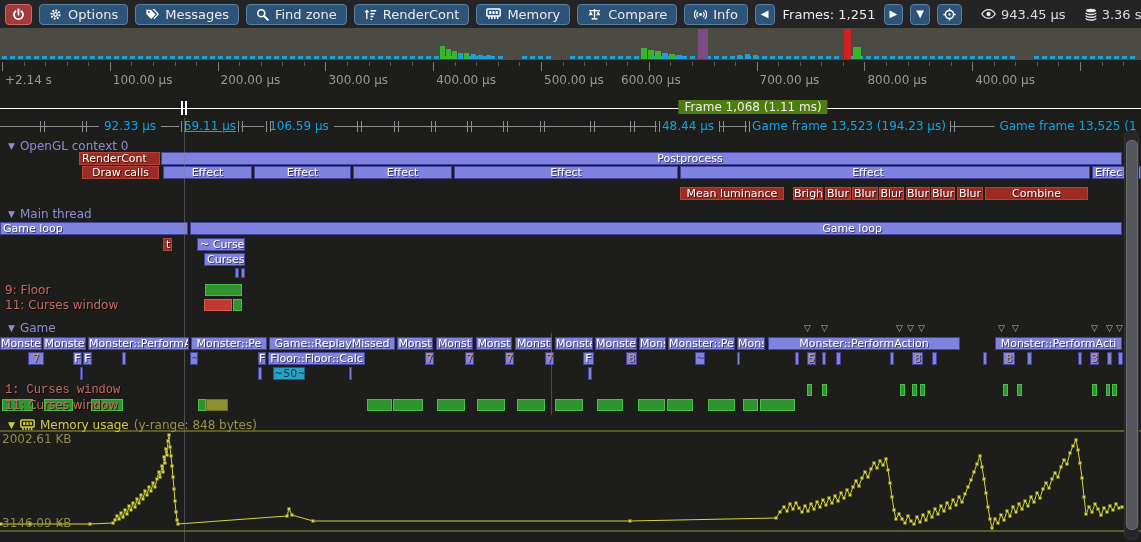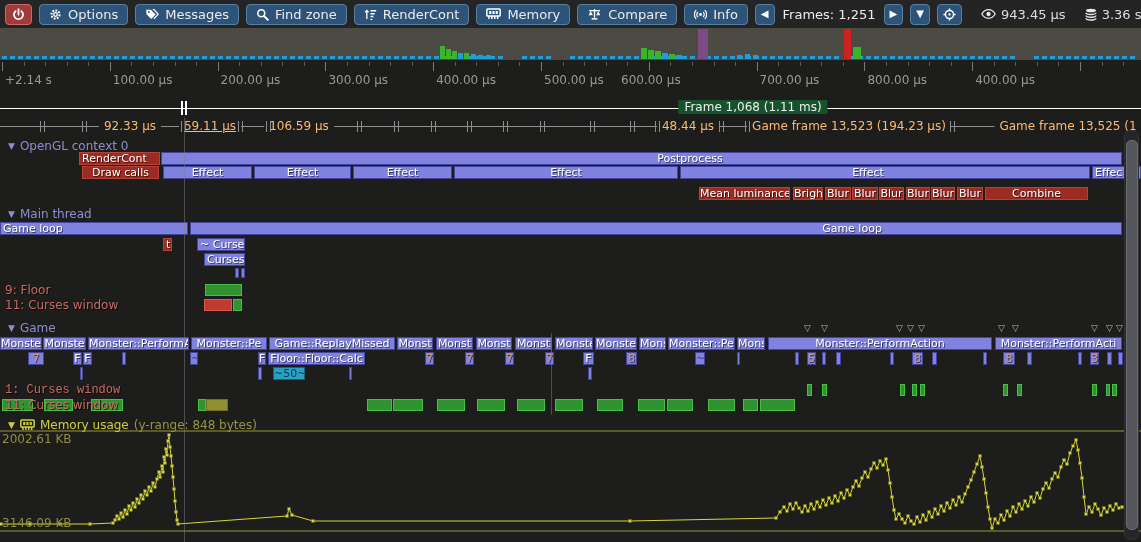--- a/index.html
+++ b/index.html
@@ -22,26 +22,26 @@
   
   #axis{position:absolute;left:0;top:60px;width:1141px;height:32px}
   .tick{position:absolute;top:2px;width:1px;background:#7a7a7a}
   .tick.minor{height:4px;background:#5a5a5a}
   .tick.major{height:9px}
   .alabel{position:absolute;top:13px;font-size:12px;color:#999;white-space:nowrap}
   
   #framebars{position:absolute;left:0;top:96px;width:1141px;height:42px}
   .fline1{position:absolute;top:12px;left:0;right:0;height:1px;background:#fff}
   .fbreak{position:absolute;top:5px;width:2px;height:14px;background:#fff}
-  .flabel1{position:absolute;top:4px;transform:translateX(-50%);background:#14532d;padding:0 6px;
+  .flabel1{position:absolute;top:4px;transform:translateX(-50%);background:#4d7c0f;padding:0 6px;
            color:#f0f0f0;font-size:12px;white-space:nowrap}
   .fline2{position:absolute;top:30px;left:0;right:0;height:1px;background:#8e8e8e}
   .ftick{position:absolute;top:25px;width:1px;height:11px;background:#8e8e8e}
   .flabel2{position:absolute;top:23px;transform:translateX(-50%);background:#1d1d1b;padding:0 5px;
-           color:#fdba74;font-size:12px;white-space:nowrap}
+           color:#0ea5e9;font-size:12px;white-space:nowrap}
   
   .thdr{position:absolute;font-size:12px;display:flex;gap:5px;align-items:center;white-space:nowrap;cursor:pointer}
   .thdr .tri{font-size:9px;line-height:12px}
   .zbar{position:absolute;height:13px;box-sizing:border-box;font-size:11px;line-height:12px;color:#fff;
         text-align:center;overflow:hidden;white-space:nowrap;text-shadow:1px 1px 0 rgba(0,0,0,.6);cursor:pointer}
   .zbar.purple{background:#8082df;border:1px solid #44449c}
   .zbar.red{background:#9c2b24;border:1px solid #b2453a}
   .zbar.cyan{background:#27a2c6;border:1px solid #16637a;color:#0d3d4d;text-shadow:none}
   .zbar.left{text-align:left;padding-left:2px}
   .zbar.num{color:#d89a5a}
@@ -473,21 +473,21 @@
       </div>
       <div class="zbar red left" style="left: 79px; top: 152px; width: 81px;">RenderCont</div>
       <div class="zbar purple" style="left: 161px; top: 152px; width: 961px; padding-left: 97px;">Postprocess</div>
       <div class="zbar red" style="left: 82px; top: 166px; width: 77px;">Draw calls</div>
       <div class="zbar purple" style="left: 163px; top: 166px; width: 89px;">Effect</div>
       <div class="zbar purple" style="left: 254px; top: 166px; width: 97px;">Effect</div>
       <div class="zbar purple" style="left: 353px; top: 166px; width: 99px;">Effect</div>
       <div class="zbar purple" style="left: 454px; top: 166px; width: 224px;">Effect</div>
       <div class="zbar purple" style="left: 680px; top: 166px; width: 410px; padding-right: 34px;">Effect</div>
       <div class="zbar purple left" style="left: 1092px; top: 166px; width: 49px;">Effec</div>
-      <div class="zbar red" style="left: 699px; top: 187px; width: 91px;">Mean luminance</div>
+      <div class="zbar red" style="left: 680px; top: 187px; width: 104px;">Mean luminance</div>
       <div class="zbar red" style="left: 793px; top: 187px; width: 30px;">Brigh</div>
       <div class="zbar red" style="left: 825px; top: 187px; width: 26px;">Blur</div>
       <div class="zbar red" style="left: 852px; top: 187px; width: 26px;">Blur</div>
       <div class="zbar red" style="left: 879px; top: 187px; width: 25px;">Blur</div>
       <div class="zbar red" style="left: 906px; top: 187px; width: 24px;">Blur</div>
       <div class="zbar red" style="left: 931px; top: 187px; width: 24px;">Blur</div>
       <div class="zbar red" style="left: 957px; top: 187px; width: 26px;">Blur</div>
       <div class="zbar red" style="left: 985px; top: 187px; width: 103px;">Combine</div>
       <div class="thdr" style="left: 8px; top: 207px; color: rgb(141, 141, 208);">
         <span class="tri">▼</span>
@@ -526,21 +526,21 @@
       <div class="zbar purple" style="left: 269px; top: 337px; width: 126px;">Game::ReplayMissed</div>
       <div class="zbar purple" style="left: 397px; top: 337px; width: 36px;">Monst</div>
       <div class="zbar purple" style="left: 436px; top: 337px; width: 37px;">Monst</div>
       <div class="zbar purple" style="left: 476px; top: 337px; width: 36px;">Monst</div>
       <div class="zbar purple" style="left: 515px; top: 337px; width: 37px;">Monst</div>
       <div class="zbar purple" style="left: 555px; top: 337px; width: 38px;">Monste</div>
       <div class="zbar purple" style="left: 595px; top: 337px; width: 42px;">Monste</div>
       <div class="zbar purple" style="left: 639px; top: 337px; width: 27px;">Mons</div>
       <div class="zbar purple" style="left: 668px; top: 337px; width: 67px;">Monster::Pe</div>
       <div class="zbar purple" style="left: 737px; top: 337px; width: 28px;">Mons</div>
-      <div class="zbar purple" style="left: 768px; top: 337px; width: 224px;">Monster::PerformAction</div>
+      <div class="zbar purple" style="left: 768px; top: 337px; width: 192px;">Monster::PerformAction</div>
       <div class="zbar purple" style="left: 995px; top: 337px; width: 127px;">Monster::PerformActi</div>
       <div class="zbar purple num" style="left: 28px; top: 352px; width: 16px;">7</div>
       <div class="zbar purple" style="left: 73px; top: 352px; width: 9px;">F</div>
       <div class="zbar purple" style="left: 83px; top: 352px; width: 9px;">F</div>
       <div class="zbar purple" style="left: 122px; top: 352px; width: 4px;"></div>
       <div class="zbar purple tilde" style="left: 190px; top: 352px; width: 8px;">~</div>
       <div class="zbar purple" style="left: 258px; top: 352px; width: 8px;">F</div>
       <div class="zbar purple" style="left: 268px; top: 352px; width: 97px;">Floor::Floor::Calc</div>
       <div class="zbar purple num" style="left: 425px; top: 352px; width: 9px;">7</div>
       <div class="zbar purple num" style="left: 465px; top: 352px; width: 9px;">7</div>

